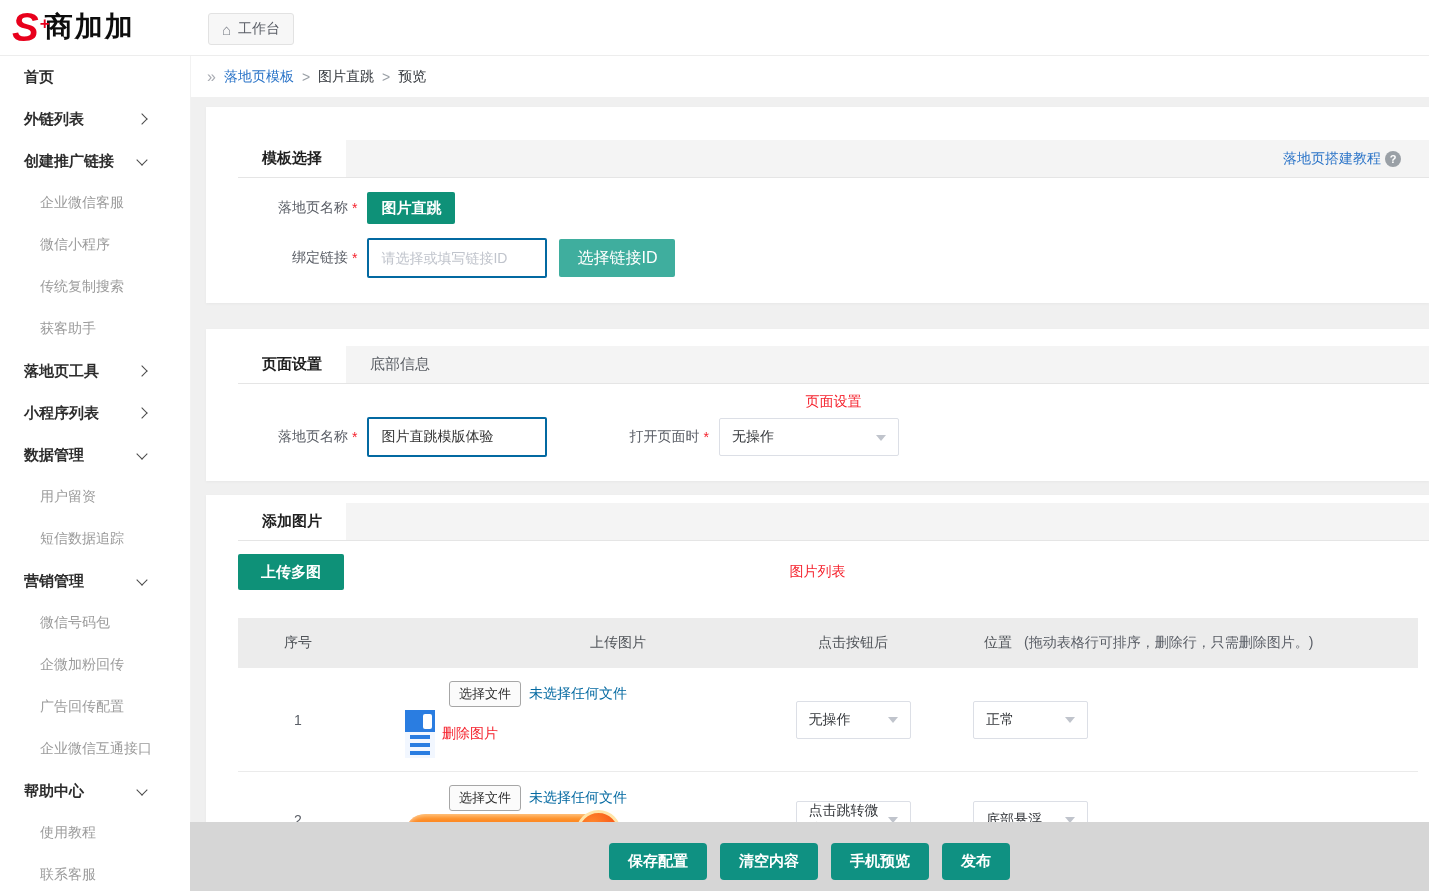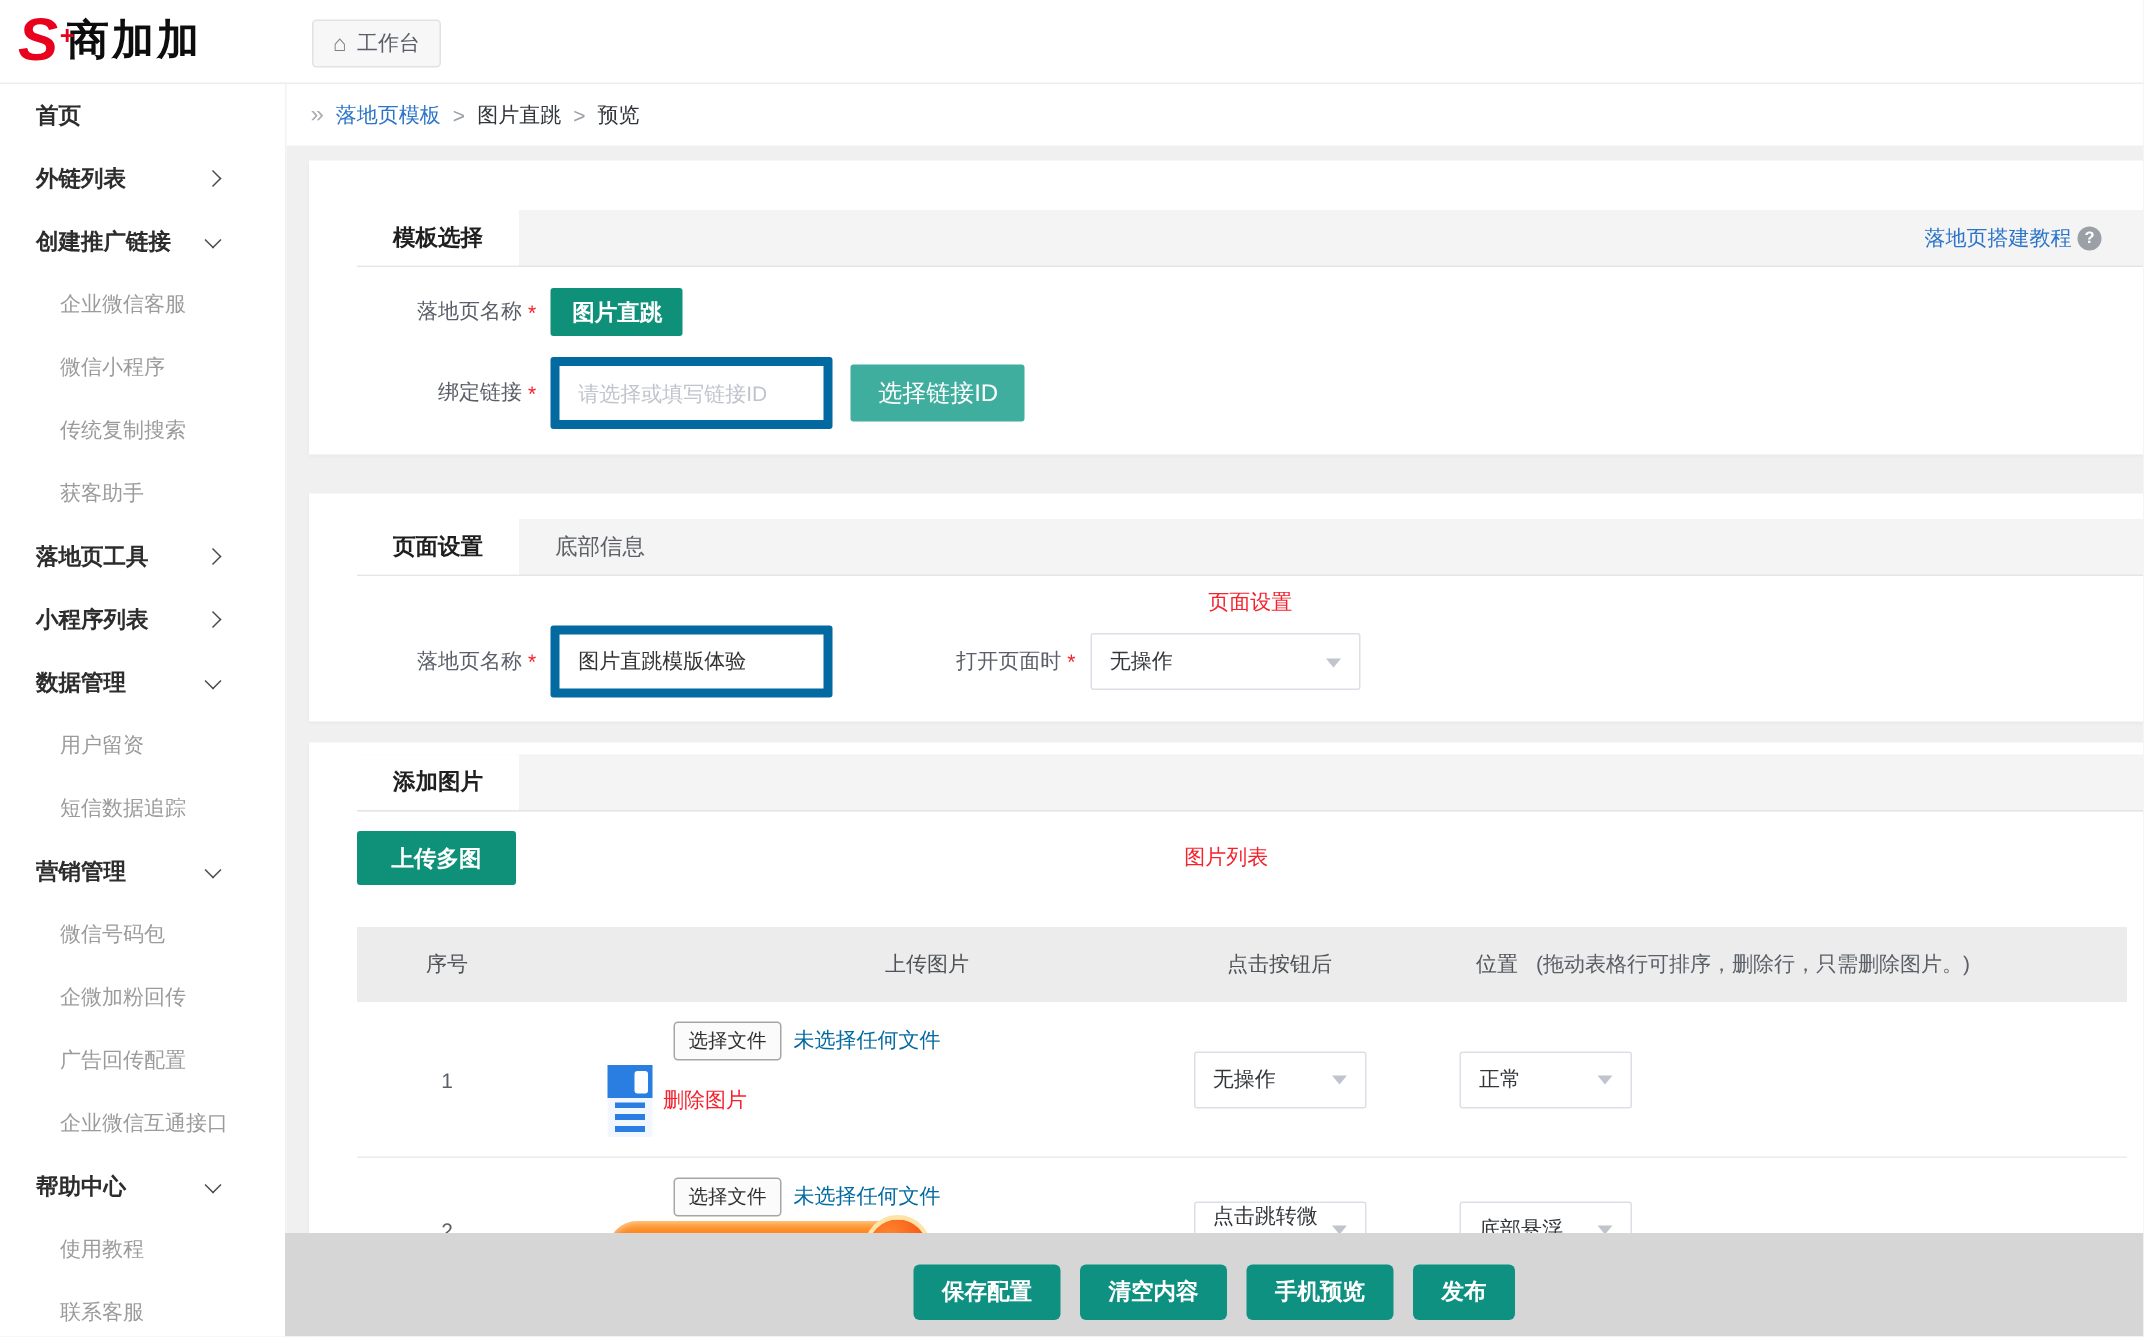--- a/index.html
+++ b/index.html
@@ -54,21 +54,21 @@
              color:#2b74c8;font-size:14px;cursor:pointer;}
   .help-q{width:16px;height:16px;border-radius:50%;background:#9aa0a6;color:#fff;
           font-size:11px;font-weight:700;display:flex;align-items:center;justify-content:center;}
 
   .form-row{display:flex;align-items:center;margin-top:14px;}
   .form-label{min-width:110px;text-align:right;font-size:14px;color:#5a5e66;}
   .req{color:#f5222d;margin:0 10px 0 4px;font-size:14px;}
   .btn{border:none;cursor:pointer;color:#fff;font-family:inherit;}
   .btn-dark{background:#0e9178;height:32px;padding:0 14px;font-size:15px;font-weight:700;border-radius:2px;}
   .btn-light{background:#3fae9e;height:38px;padding:0 18px;margin-left:12px;font-size:16px;border-radius:2px;}
-  .text-input{width:152px;height:36px;border:6px solid #0369a1;border-radius:2px;padding:0 12px;
+  .text-input{width:152px;height:36px;border:2px solid #0369a1;border-radius:2px;padding:0 12px;
               font-size:14px;color:#333;font-family:inherit;outline:none;}
   .text-input::placeholder{color:#c0c4cc;}
   .select{width:154px;height:36px;border:1px solid #dcdfe6;border-radius:2px;background:#fff;
           display:flex;align-items:center;justify-content:space-between;padding:0 12px;
           font-size:14px;color:#33363a;cursor:pointer;}
   .caret{width:0;height:0;border:5px solid transparent;border-top:6px solid #c0c4cc;margin-top:6px;}
 
   .section-title{color:#f5222d;text-align:center;font-size:14px;margin-top:9px;}
   .fields-line{display:flex;align-items:center;margin-top:6px;}
   .gap-group{display:flex;align-items:center;margin-left:42px;}

